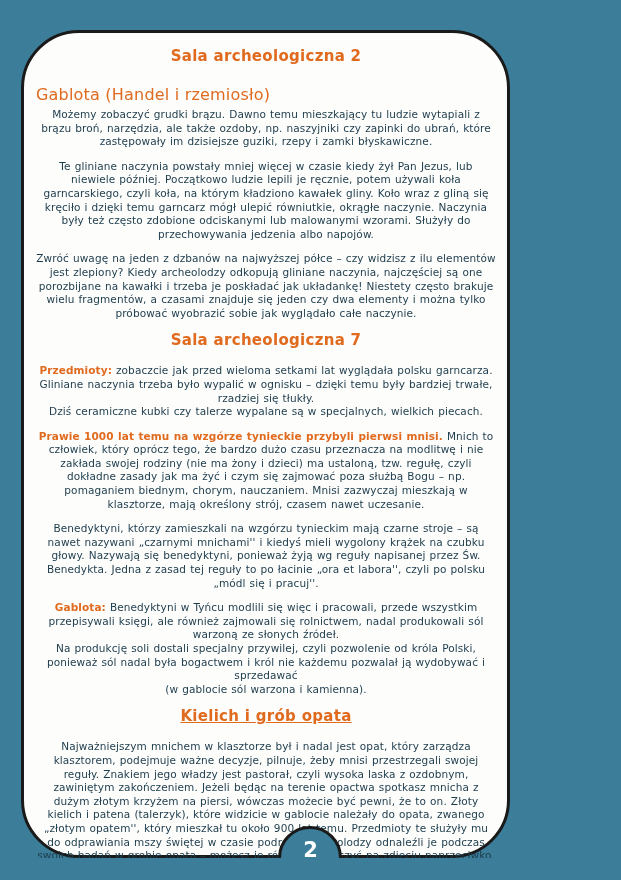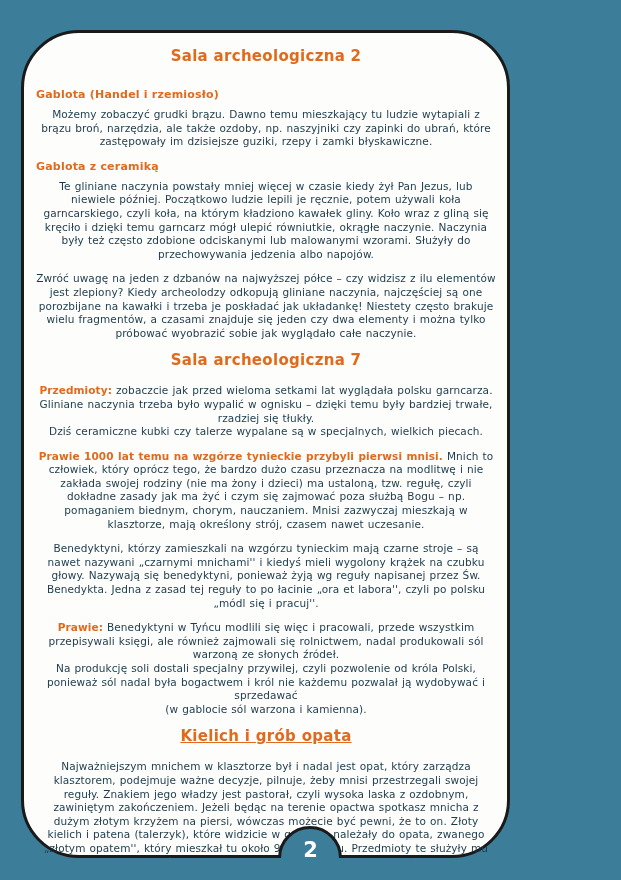--- a/index.html
+++ b/index.html
@@ -31,23 +31,23 @@
     line-height: 19px;
     font-weight: bold;
     color: #E06A1E;
     text-align: center;
     letter-spacing: 0.3px;
     margin: 0 0 22px 0;
   }
   .doc-title.mid { margin: 2px 0 14px 0; }
   .doc-title.kielich { margin: 8px 0 14px 0; text-decoration: underline; }
   .heading {
-    font-size: 11px;
+    font-size: 16px;
     line-height: 14px;
-    font-weight: bold;
+    font-weight: normal;
     color: #E06A1E;
     margin: 0 0 6px 0;
     letter-spacing: 0.2px;
   }
   .para {
     font-size: 10.5px;
     line-height: 13.6px;
     color: #1C3B4B;
     margin: 0 0 11px 0;
     white-space: pre-line;
@@ -91,35 +91,34 @@
 
 <div class="page">
 
   <div class="card">
 
     <div class="doc-title">Sala archeologiczna 2</div>
 
     <div class="heading">Gablota (Handel i rzemiosło)</div>
     <p class="para">Możemy zobaczyć grudki brązu. Dawno temu mieszkający tu ludzie wytapiali z brązu broń, narzędzia, ale także ozdoby, np. naszyjniki czy zapinki do ubrań, które zastępowały im dzisiejsze guziki, rzepy i zamki błyskawiczne.</p>
 
-    <div class="heading">Gablota z ceramiką</div>
     <p class="para">Te gliniane naczynia powstały mniej więcej w czasie kiedy żył Pan Jezus, lub niewiele później. Początkowo ludzie lepili je ręcznie, potem używali koła garncarskiego, czyli koła, na którym kładziono kawałek gliny. Koło wraz z gliną się kręciło i dzięki temu garncarz mógł ulepić równiutkie, okrągłe naczynie. Naczynia były też często zdobione odciskanymi lub malowanymi wzorami. Służyły do przechowywania jedzenia albo napojów.</p>
 
     <p class="para">Zwróć uwagę na jeden z dzbanów na najwyższej półce – czy widzisz z ilu elementów jest zlepiony? Kiedy archeolodzy odkopują gliniane naczynia, najczęściej są one porozbijane na kawałki i trzeba je poskładać jak układankę! Niestety często brakuje wielu fragmentów, a czasami znajduje się jeden czy dwa elementy i można tylko próbować wyobrazić sobie jak wyglądało całe naczynie.</p>
 
     <div class="doc-title mid">Sala archeologiczna 7</div>
 
     <p class="para"><span class="lead">Przedmioty:</span> <span>zobaczcie jak przed wieloma setkami lat wyglądała polsku garncarza. Gliniane naczynia trzeba było wypalić w ognisku – dzięki temu były bardziej trwałe, rzadziej się tłukły.
 Dziś ceramiczne kubki czy talerze wypalane są w specjalnych, wielkich piecach.</span></p>
 
     <p class="para"><span class="lead">Prawie 1000 lat temu na wzgórze tynieckie przybyli pierwsi mnisi.</span> <span>Mnich to człowiek, który oprócz tego, że bardzo dużo czasu przeznacza na modlitwę i nie zakłada swojej rodziny (nie ma żony i dzieci) ma ustaloną, tzw. regułę, czyli dokładne zasady jak ma żyć i czym się zajmować poza służbą Bogu – np. pomaganiem biednym, chorym, nauczaniem. Mnisi zazwyczaj mieszkają w klasztorze, mają określony strój, czasem nawet uczesanie.</span></p>
 
     <p class="para">Benedyktyni, którzy zamieszkali na wzgórzu tynieckim mają czarne stroje – są nawet nazywani „czarnymi mnichami'' i kiedyś mieli wygolony krążek na czubku głowy. Nazywają się benedyktyni, ponieważ żyją wg reguły napisanej przez Św. Benedykta. Jedna z zasad tej reguły to po łacinie „ora et labora'', czyli po polsku „módl się i pracuj''.</p>
 
-    <p class="para"><span class="lead">Prawie:</span> <span>Benedyktyni w Tyńcu modlili się więc i pracowali, przede wszystkim przepisywali księgi, ale również zajmowali się rolnictwem, nadal produkowali sól warzoną ze słonych źródeł.
+    <p class="para"><span class="lead">Gablota:</span> <span>Benedyktyni w Tyńcu modlili się więc i pracowali, przede wszystkim przepisywali księgi, ale również zajmowali się rolnictwem, nadal produkowali sól warzoną ze słonych źródeł.
 Na produkcję soli dostali specjalny przywilej, czyli pozwolenie od króla Polski, ponieważ sól nadal była bogactwem i król nie każdemu pozwalał ją wydobywać i sprzedawać
 (w gablocie sól warzona i kamienna).</span></p>
 
     <div class="doc-title kielich">Kielich i grób opata</div>
 
     <p class="para">Najważniejszym mnichem w klasztorze był i nadal jest opat, który zarządza klasztorem, podejmuje ważne decyzje, pilnuje, żeby mnisi przestrzegali swojej reguły. Znakiem jego władzy jest pastorał, czyli wysoka laska z ozdobnym, zawiniętym zakończeniem. Jeżeli będąc na terenie opactwa spotkasz mnicha z dużym złotym krzyżem na piersi, wówczas możecie być pewni, że to on.  Złoty kielich i patena (talerzyk), które widzicie w gablocie należały do opata, zwanego „złotym opatem'', który mieszkał tu około 900 lat temu. Przedmioty te służyły mu do odprawiania mszy świętej w czasie podróży. Archeolodzy odnaleźli je podczas swoich badań w grobie opata – możesz je również zobaczyć na zdjęciu naprzeciwko.</p>
 
   </div>
 
   <div class="notch-circle"></div>

